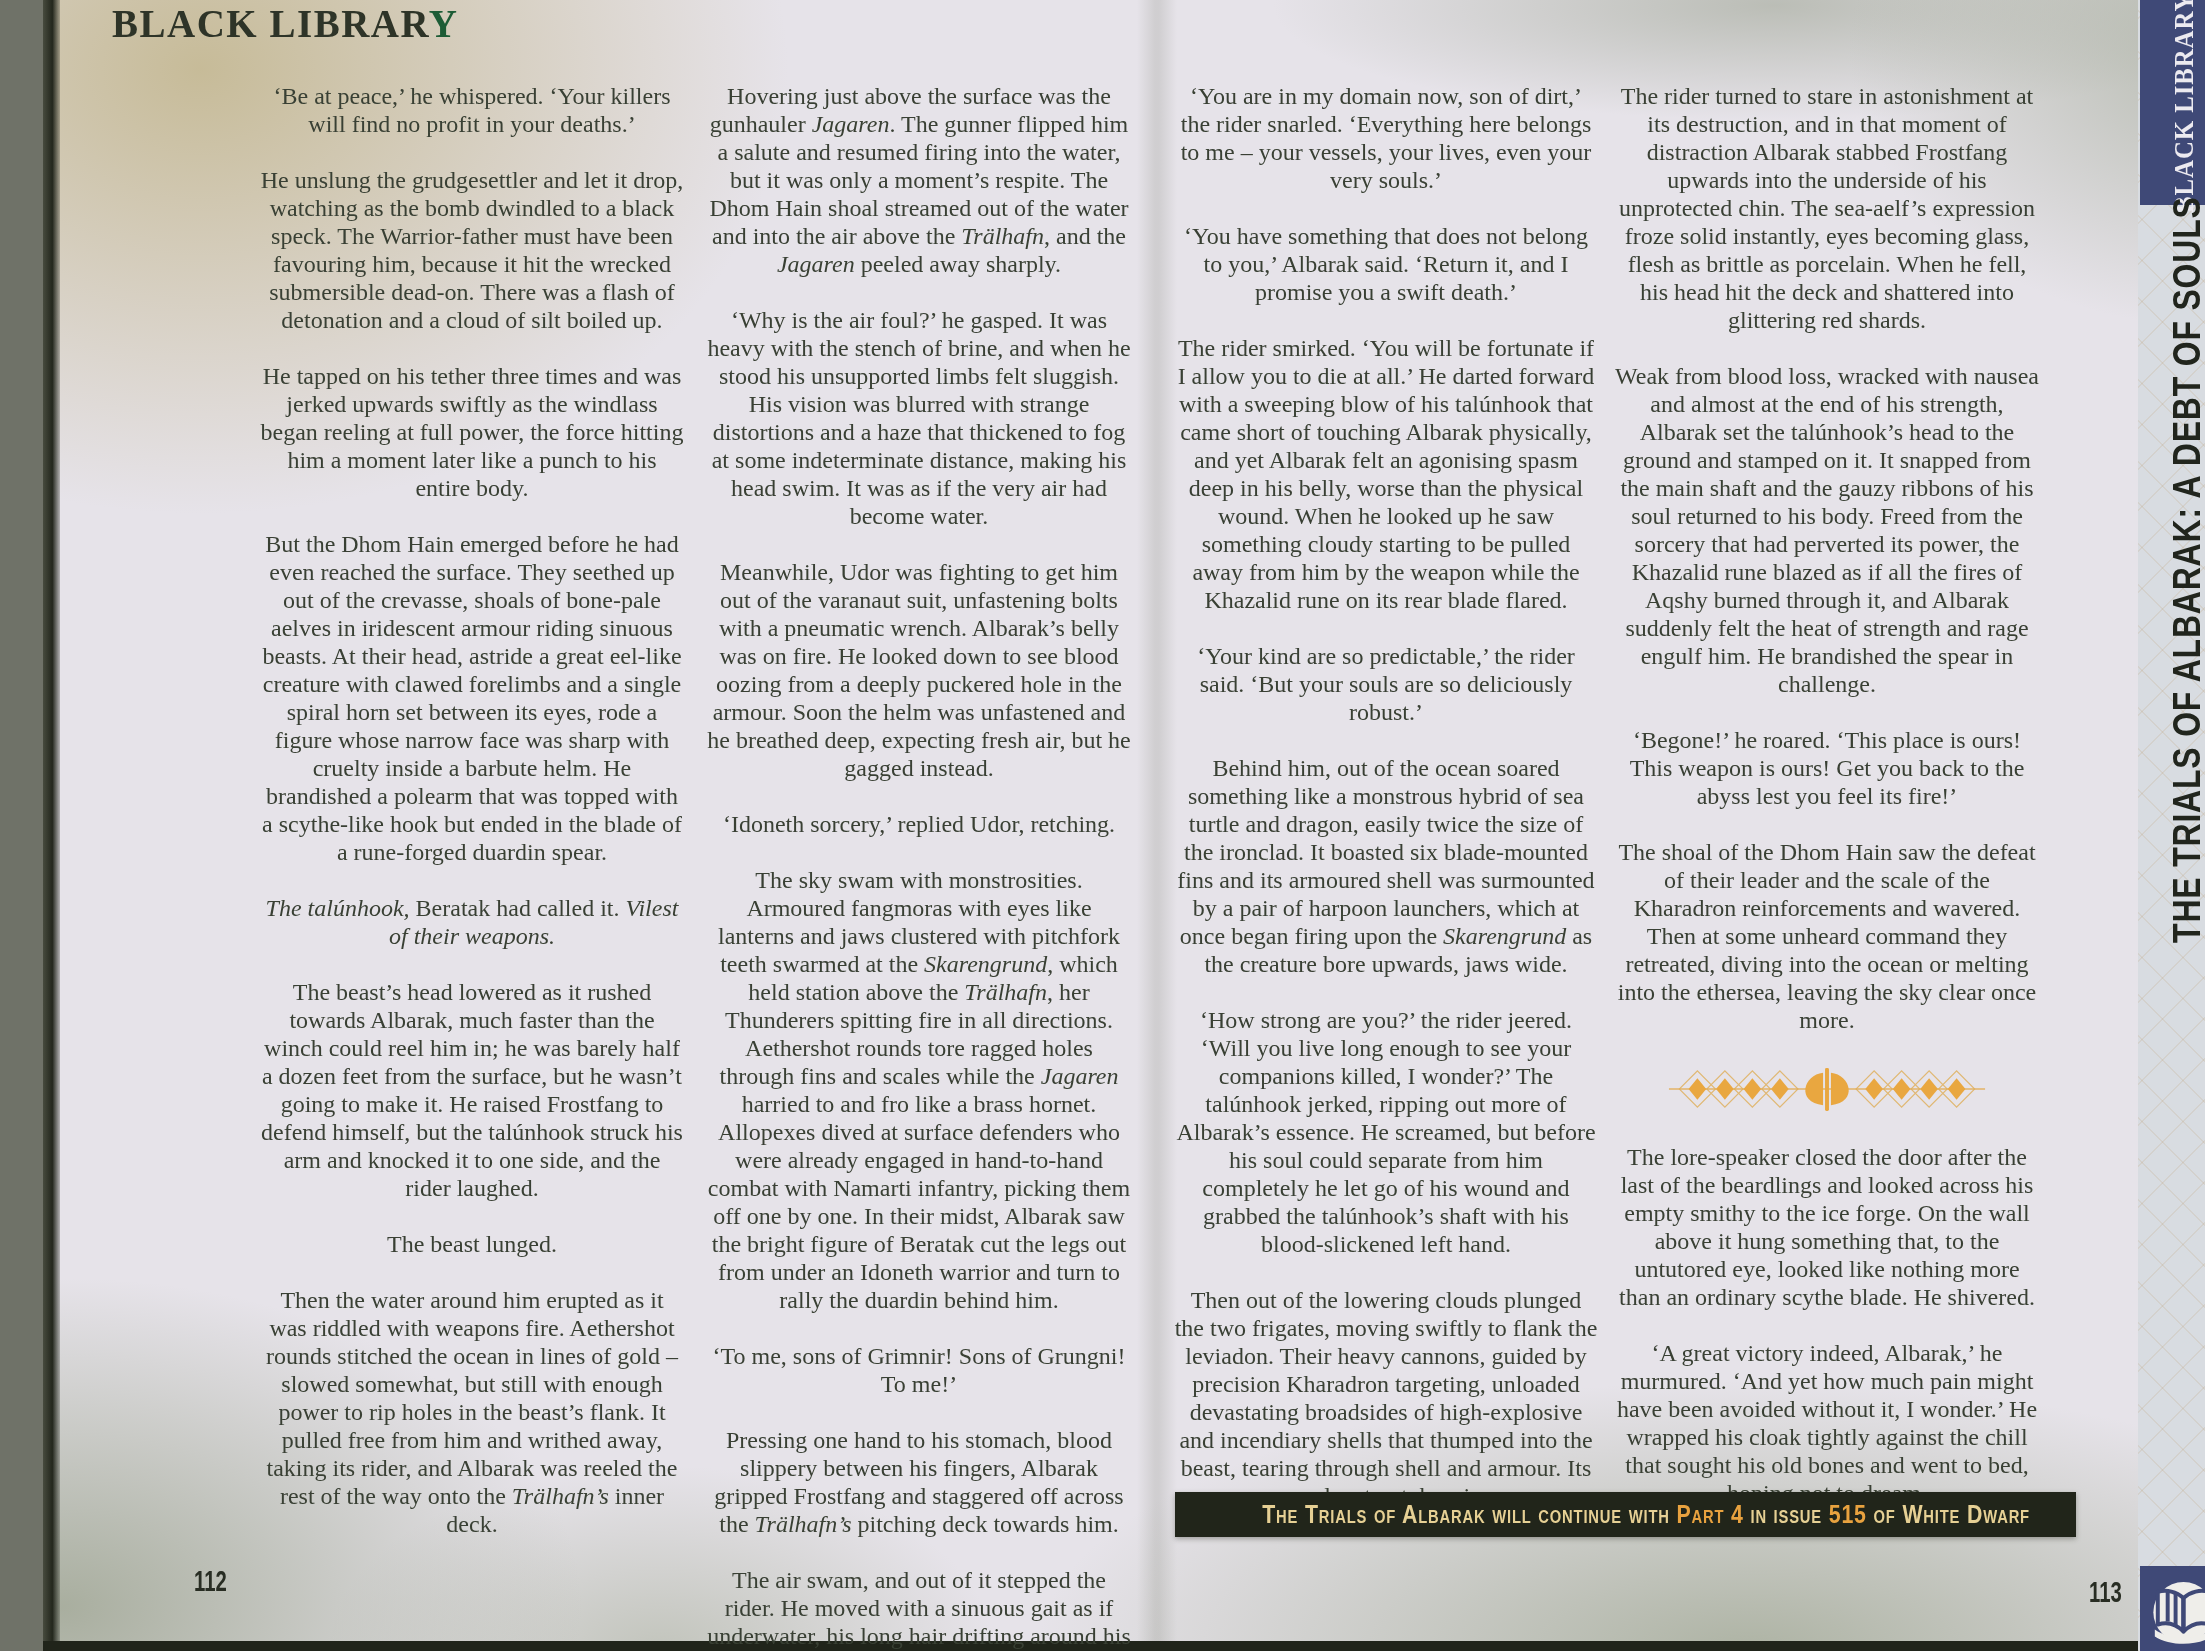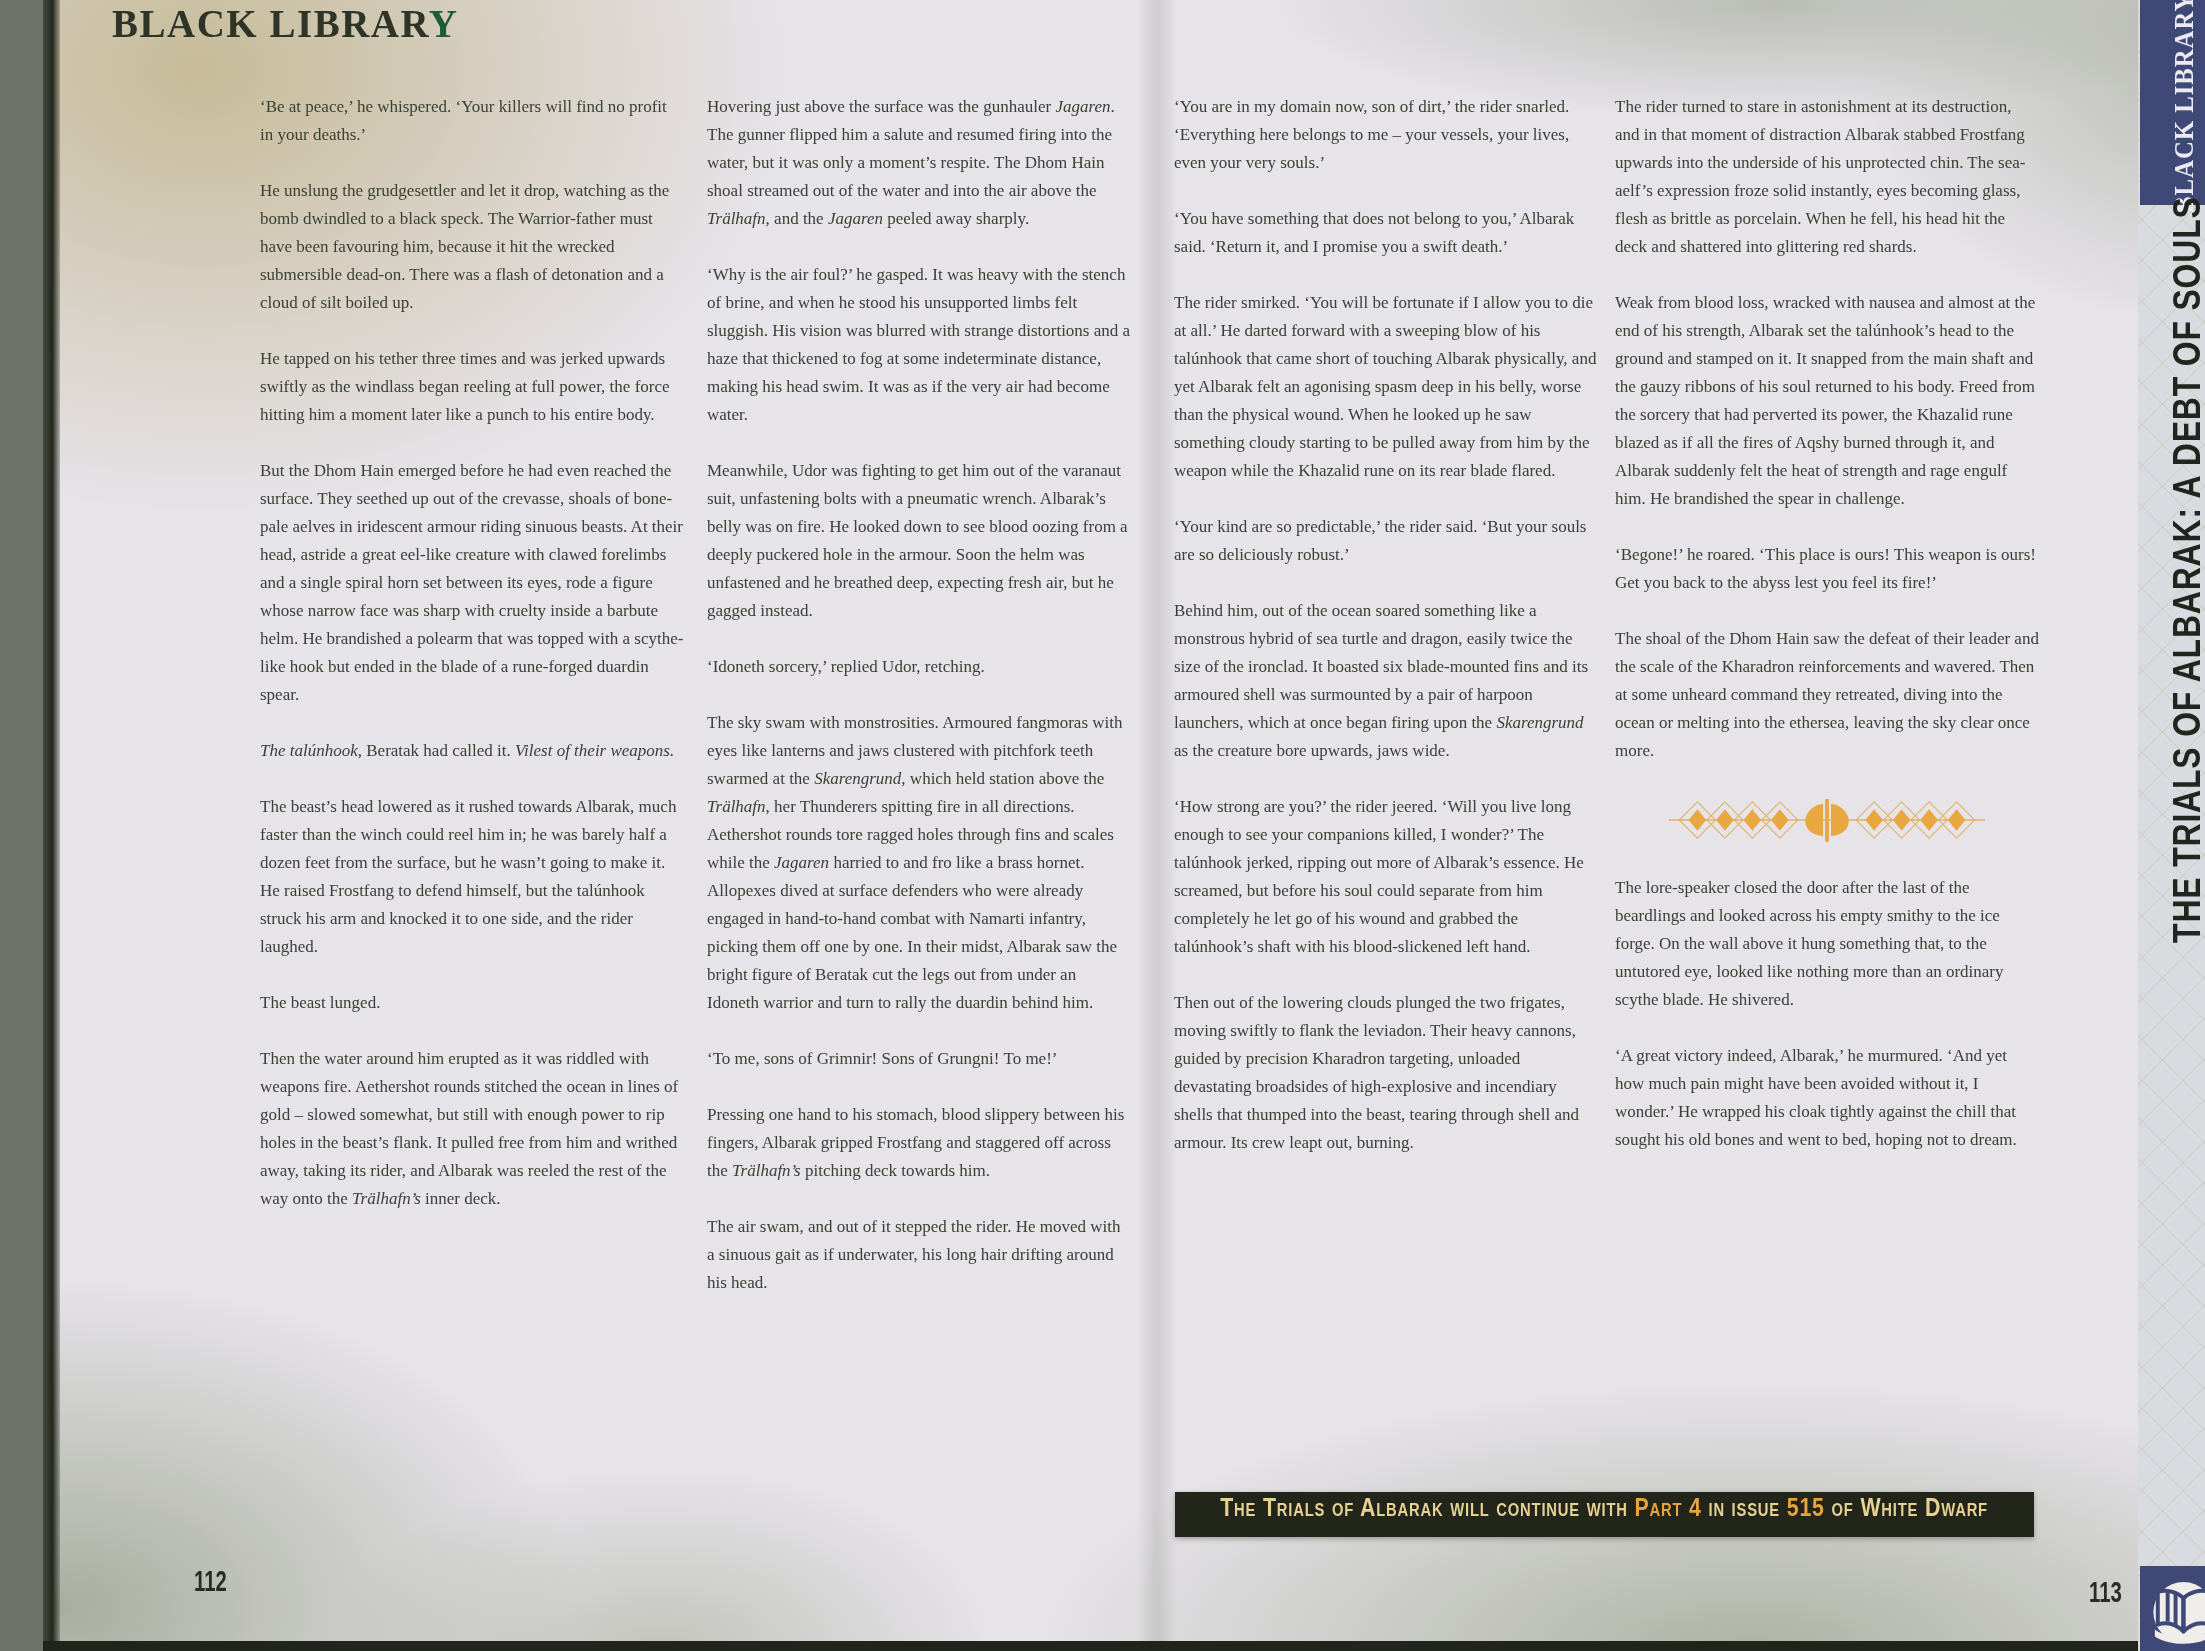--- a/index.html
+++ b/index.html
@@ -22,33 +22,33 @@
   .edge-right{position:absolute;right:0;top:0;width:15px;height:100%;background:#22261d;}
   .edge-sliver{position:absolute;right:15px;top:0;width:5px;height:100%;background:#edeeea;}
   .edge-bottom{position:absolute;left:0;bottom:0;width:100%;height:11px;background:#20241a;}
   .gutter{position:absolute;left:1094px;top:0;width:40px;height:100%;
     background:linear-gradient(90deg,rgba(100,104,88,0) 0%,rgba(100,104,88,0.17) 45%,rgba(100,104,88,0.17) 55%,rgba(100,104,88,0) 100%);}
   
   .header{position:absolute;left:69px;top:1px;font-weight:bold;font-size:39px;
     letter-spacing:1.5px;color:var(--header-ink,#2e3428);white-space:nowrap;}
   .header .accent{color:#1d5c36;}
   
-  .col{position:absolute;top:93px;width:424px;color:var(--body-ink,#394034);
-    font-size:17px;line-height:28px;text-align:left;}
+  .col{position:absolute;top:82px;width:424px;color:var(--body-ink,#394034);
+    font-size:24px;line-height:28px;text-align:center;}
   .col p{margin:0 0 28px 0;}
   .col-1{left:217px;}
   .col-2{left:664px;}
   .col-3{left:1131px;}
   .col-4{left:1572px;}
   
   .divider-wrap{display:block;margin:22px auto 27px auto;width:326px;height:54px;}
   
   .banner{position:absolute;left:1132px;top:1492px;width:859px;height:45px;
-    background:var(--banner-bg,#21251a);display:flex;justify-content:center;
-    box-shadow:0 2px 5px rgba(40,44,32,0.35);}
+    background:var(--banner-bg,#21251a);display:flex;align-items:center;justify-content:center;
+    box-shadow:0 2px 5px rgba(40,44,32,0.35);padding-left:42px;}
   .banner-inner{font-family:"Liberation Sans",sans-serif;font-variant:small-caps;
     font-weight:bold;font-size:26px;letter-spacing:1px;white-space:nowrap;
     transform:scaleX(0.82);color:var(--banner-gold,#e6d094);}
   .banner-inner .orange{color:var(--banner-orange,#e8a23f);}
   .banner-inner .cream{color:var(--banner-gold,#e6d094);}
   
   .pagenum{position:absolute;font-family:"Liberation Sans",sans-serif;font-weight:bold;
     font-size:29px;color:#282d23;transform:scaleX(0.70);white-space:nowrap;}
   .pagenum-left{left:144px;top:1565px;}
   .pagenum-right{left:2039px;top:1576px;}

